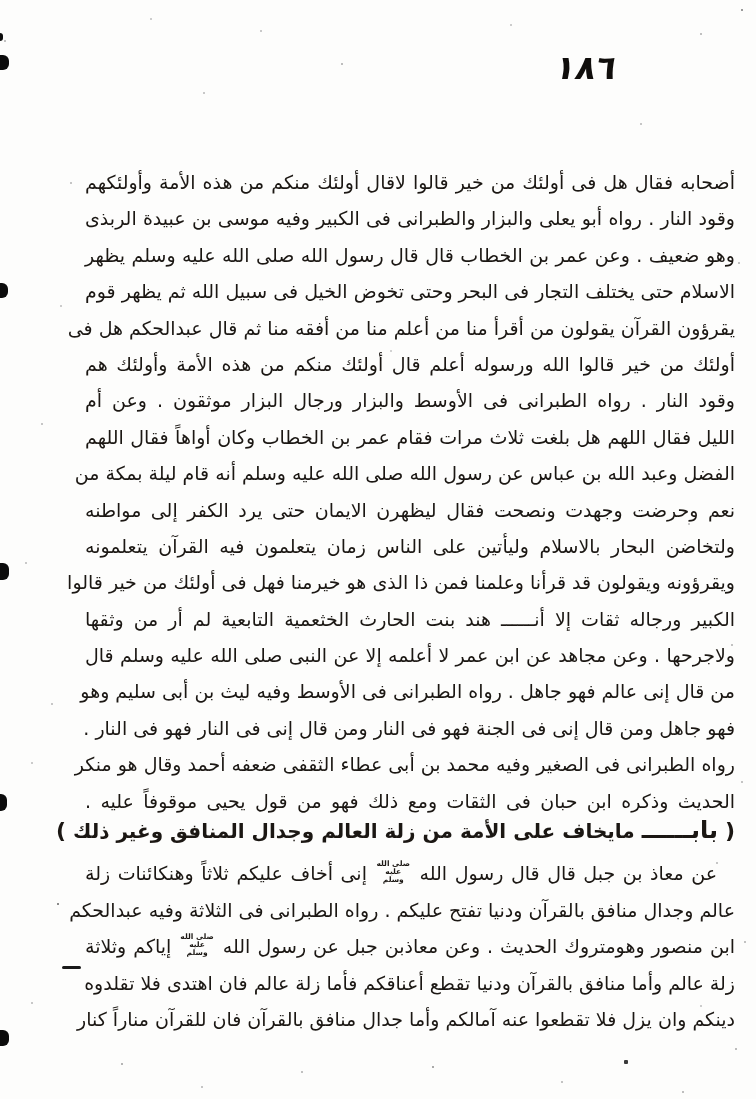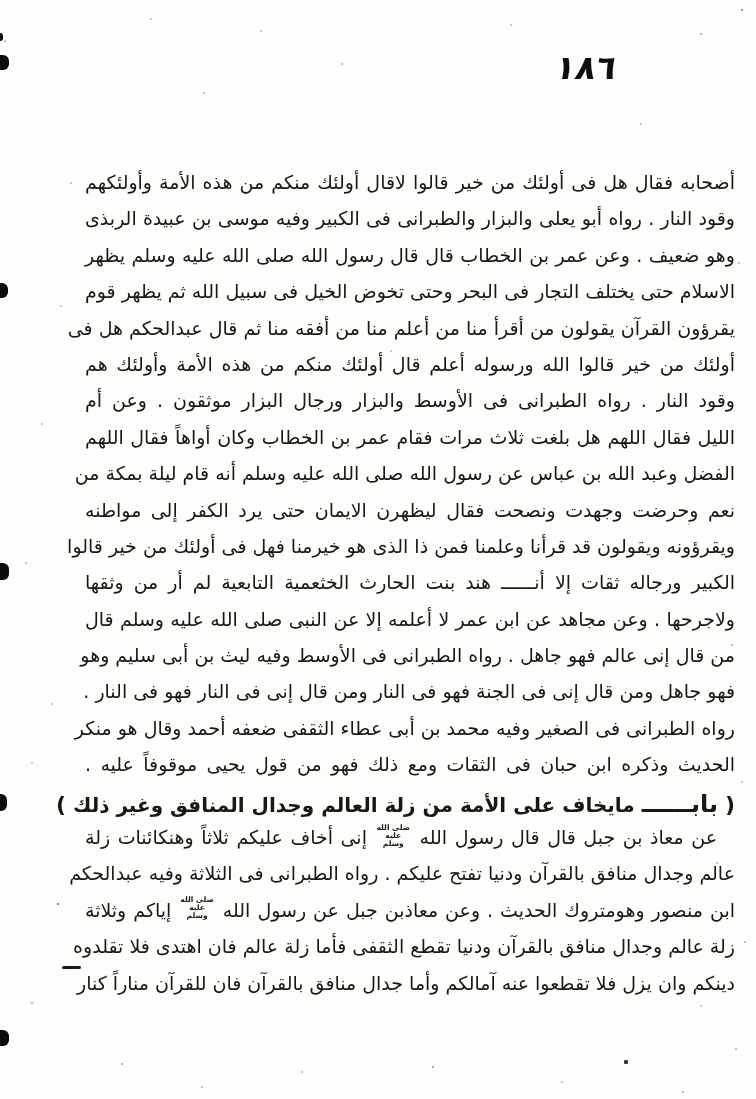--- a/index.html
+++ b/index.html
@@ -49,21 +49,21 @@
     font-size:19px;
     margin-top:44px;
   }
   .line{
     height:36.4px;line-height:36.4px;
     text-align:justify;text-align-last:justify;
     white-space:nowrap;
   }
   .indent{padding-right:18px;}
   .heading{
-    height:36.4px;line-height:42px;
+    height:36.4px;line-height:22px;
     text-align:right;text-align-last:center;
     font-size:20px;font-weight:bold;
     white-space:nowrap;
   }
   .heading .bab{font-size:24px;font-weight:bold;}
   .heading .paren{font-size:22px;font-weight:bold;}
   
   .salla{
     display:inline-block;vertical-align:middle;
     text-align:left;text-align-last:center;
@@ -92,20 +92,21 @@
   <div class="line">أصحابه فقال هل فى أولئك من خير قالوا لاقال أولئك منكم من هذه الأمة وأولئكهم</div>
   <div class="line">وقود النار . رواه أبو يعلى والبزار والطبرانى فى الكبير وفيه موسى بن عبيدة الربذى</div>
   <div class="line">وهو ضعيف . وعن عمر بن الخطاب قال قال رسول الله صلى الله عليه وسلم يظهر</div>
   <div class="line">الاسلام حتى يختلف التجار فى البحر وحتى تخوض الخيل فى سبيل الله ثم يظهر قوم</div>
   <div class="line">يقرؤون القرآن يقولون من أقرأ منا من أعلم منا من أفقه منا ثم قال عبدالحكم هل فى</div>
   <div class="line">أولئك من خير قالوا الله ورسوله أعلم قال أولئك منكم من هذه الأمة وأولئك هم</div>
   <div class="line">وقود النار . رواه الطبرانى فى الأوسط والبزار ورجال البزار موثقون . وعن أم</div>
   <div class="line">الليل فقال اللهم هل بلغت ثلاث مرات فقام عمر بن الخطاب وكان أواهاً فقال اللهم</div>
   <div class="line">الفضل وعبد الله بن عباس عن رسول الله صلى الله عليه وسلم أنه قام ليلة بمكة من</div>
   <div class="line">نعم وحرضت وجهدت ونصحت فقال ليظهرن الايمان حتى يرد الكفر إلى مواطنه</div>
+  <div class="line">ولتخاضن البحار بالاسلام وليأتين على الناس زمان يتعلمون فيه القرآن يتعلمونه</div>
   <div class="line">ويقرؤونه ويقولون قد قرأنا وعلمنا فمن ذا الذى هو خيرمنا فهل فى أولئك من خير قالوا</div>
   <div class="line">الكبير ورجاله ثقات إلا أنــــــ هند بنت الحارث الخثعمية التابعية لم أر من وثقها</div>
   <div class="line">ولاجرحها . وعن مجاهد عن ابن عمر لا أعلمه إلا عن النبى صلى الله عليه وسلم قال</div>
   <div class="line">من قال إنى عالم فهو جاهل . رواه الطبرانى فى الأوسط وفيه ليث بن أبى سليم وهو</div>
   <div class="line">فهو جاهل ومن قال إنى فى الجنة فهو فى النار ومن قال إنى فى النار فهو فى النار .</div>
   <div class="line">رواه الطبرانى فى الصغير وفيه محمد بن أبى عطاء الثقفى ضعفه أحمد وقال هو منكر</div>
   <div class="line">الحديث وذكره ابن حبان فى الثقات ومع ذلك فهو من قول يحيى موقوفاً عليه .</div>
 
   <div class="heading">
     <span class="paren">(</span>
@@ -129,15 +130,15 @@
   <div class="line">
     <span>ابن منصور وهومتروك الحديث . وعن معاذبن جبل عن رسول الله</span>
     <span class="salla">
       <div>صلى الله</div>
       <div>عليه</div>
       <div>وسلم</div>
     </span>
     <span>إياكم وثلاثة</span>
   </div>
 
-  <div class="line">زلة عالم وجدال منافق بالقرآن ودنيا تقطع الثقفى فأما زلة عالم فان اهتدى فلا تقلدوه</div>
+  <div class="line">زلة عالم وأما منافق بالقرآن ودنيا تقطع أعناقكم فأما زلة عالم فان اهتدى فلا تقلدوه</div>
   <div class="line">دينكم وان يزل فلا تقطعوا عنه آمالكم وأما جدال منافق بالقرآن فان للقرآن مناراً كنار</div>
 </div>
 
 </body></html>

